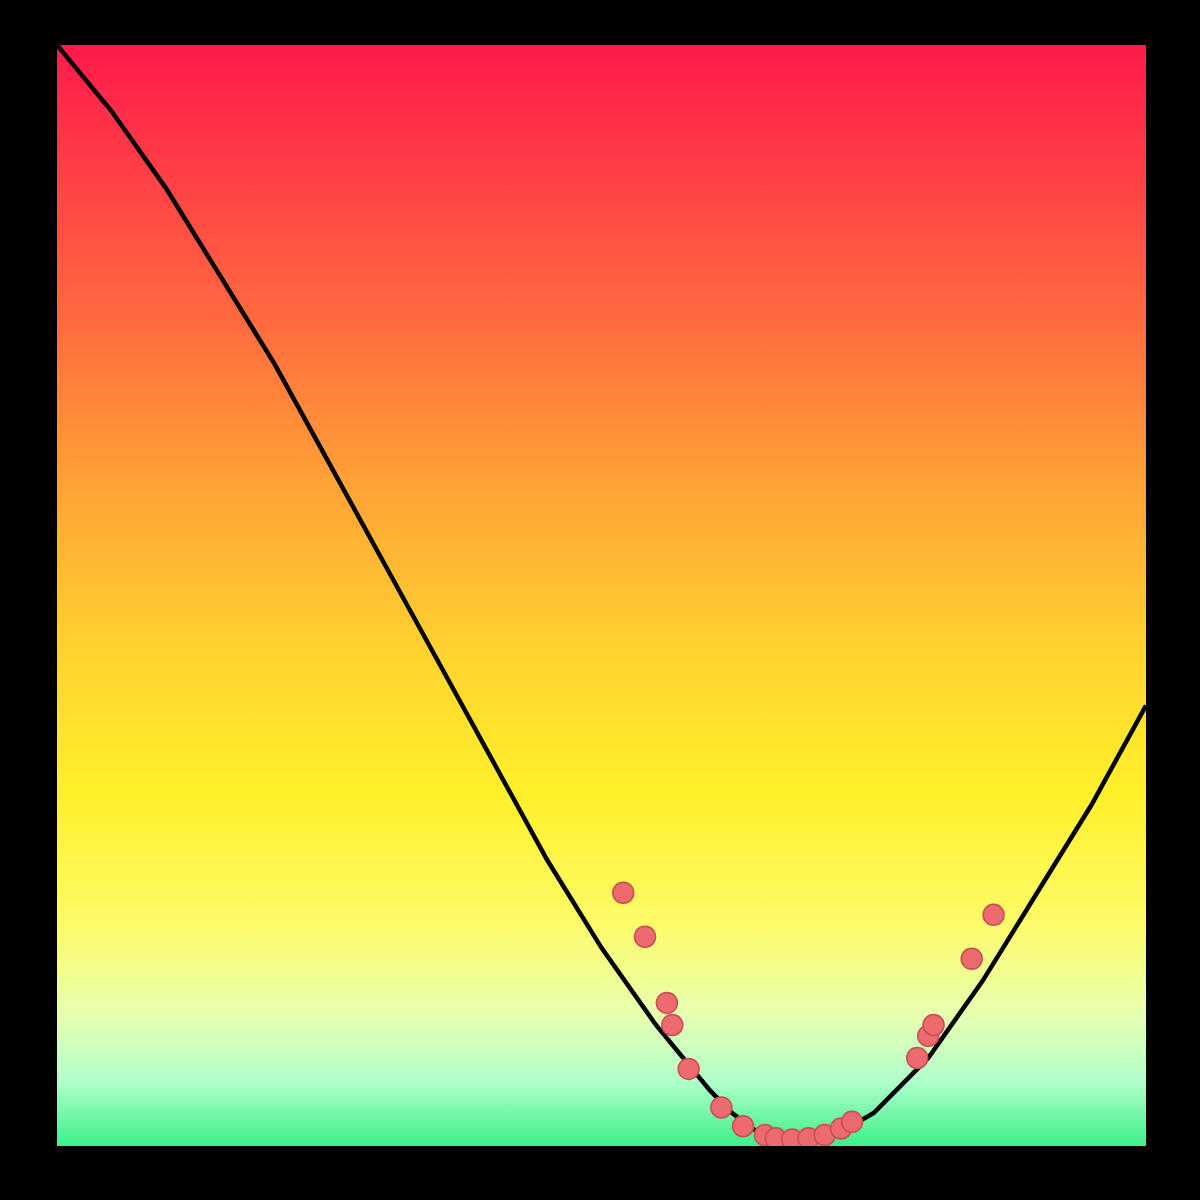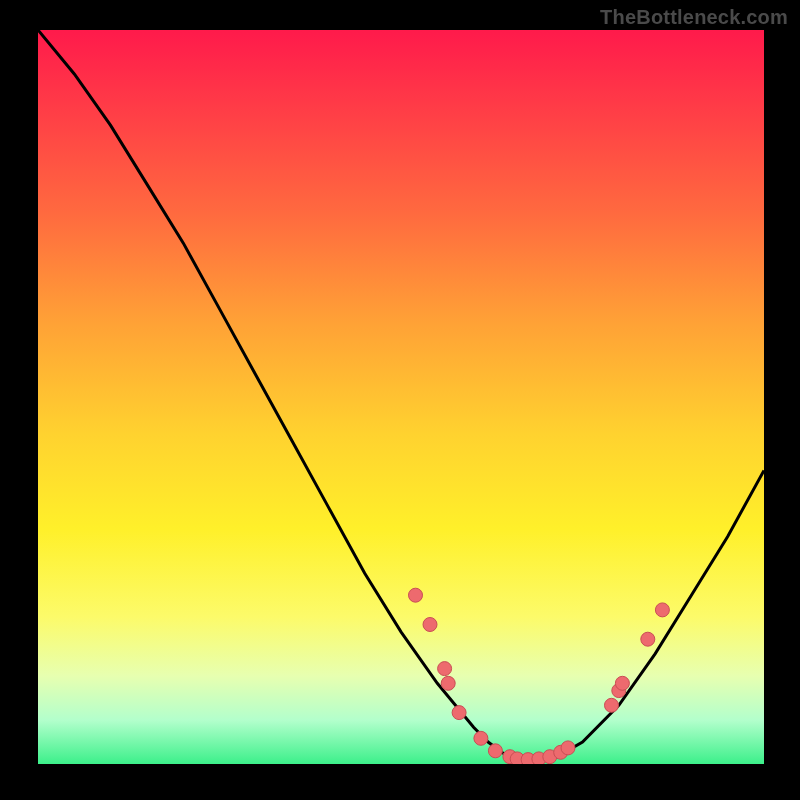--- a/index.html
+++ b/index.html
@@ -53,21 +53,20 @@
     top: 0;
     width: 726px;
     height: 734px;
   }
 </style>
 </head>
 <body>
 
 <div class="frame">
 
-  <div class="attribution">TheBottleneck.com</div>
 
   <div class="plot-area">
     <svg class="curve" viewBox="0 0 726 734" preserveAspectRatio="none">
       <path id="curve-path" fill="none" stroke="#000000" stroke-width="3" d="M0.0 0.0 L36.3 44.0 L72.6 95.4 L108.9 154.1 L145.2 212.9 L181.5 278.9 L217.8 345.0 L254.1 411.0 L290.4 477.1 L326.7 543.2 L363.0 601.9 L399.3 653.3 L435.6 697.3 L450.1 712.0 L464.6 723.0 L479.2 728.1 L493.7 730.3 L508.2 728.9 L522.7 724.5 L544.5 712.0 L580.8 675.3 L617.1 623.9 L653.4 565.2 L689.7 506.5 L726.0 440.4"></path>
       <g id="points-group">
           <circle cx="377.5" cy="565.2" r="7" fill="#ed6a6e" stroke="#c94e54" stroke-width="1"></circle>
           <circle cx="392.0" cy="594.5" r="7" fill="#ed6a6e" stroke="#c94e54" stroke-width="1"></circle>
           <circle cx="406.6" cy="638.6" r="7" fill="#ed6a6e" stroke="#c94e54" stroke-width="1"></circle>
           <circle cx="410.2" cy="653.3" r="7" fill="#ed6a6e" stroke="#c94e54" stroke-width="1"></circle>
           <circle cx="421.1" cy="682.6" r="7" fill="#ed6a6e" stroke="#c94e54" stroke-width="1"></circle>

